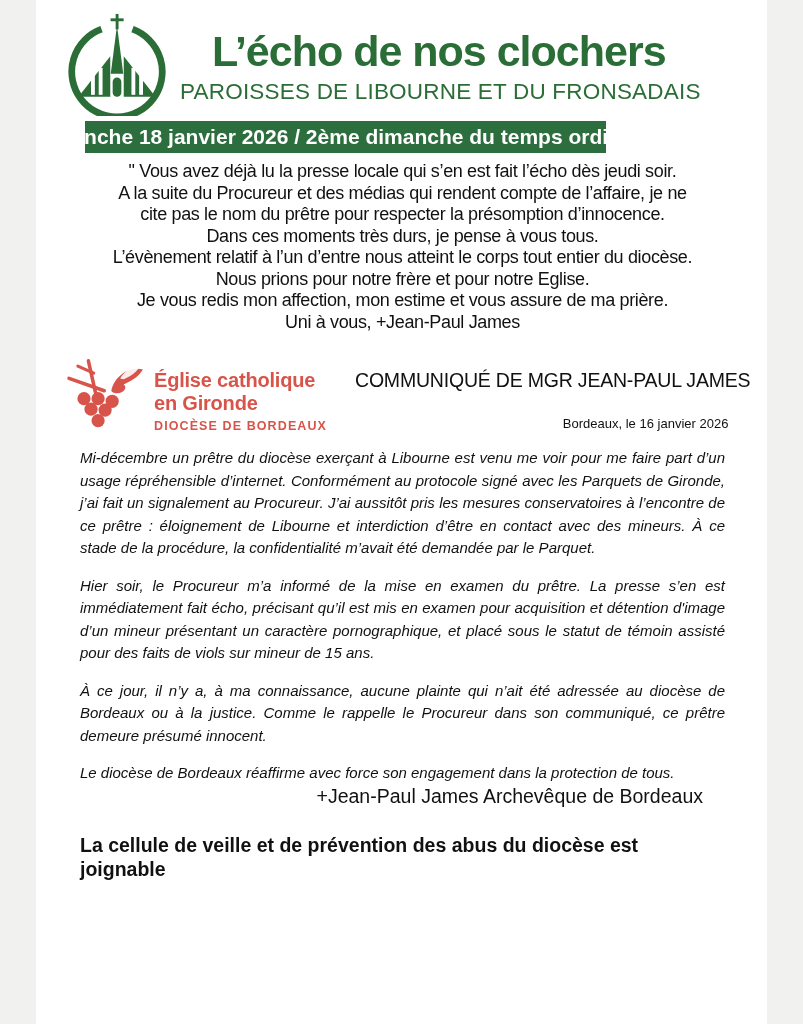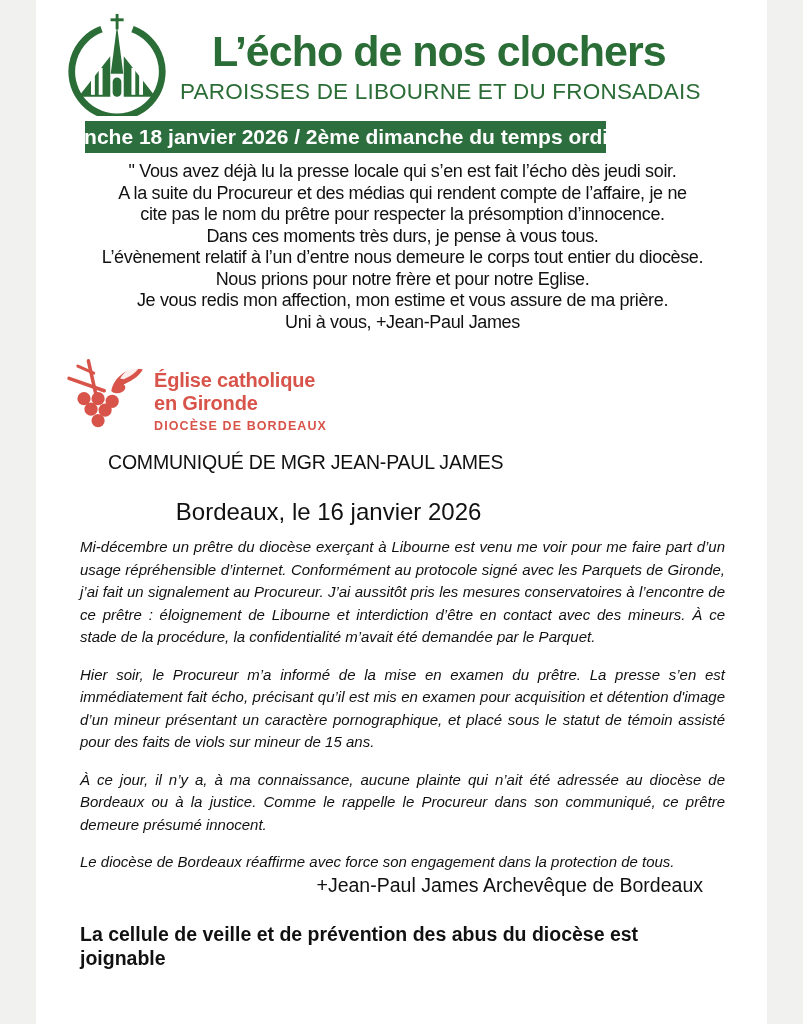--- a/index.html
+++ b/index.html
@@ -49,29 +49,29 @@
   .intro {
     margin-top: 9px; font-size: 19px; line-height: 23px;
     text-align: justify;
   }
   .quote-block { margin: 8px -28px 0 -28px; text-align: center; }
   .quote-line {
     font-size: 18px; line-height: 21.5px; letter-spacing: -0.35px;
     white-space: nowrap;
   }
   
-  .comm-header { display: flex; margin-top: 22px; align-items: flex-start; flex-direction: column; }
+  .comm-header { display: flex; margin-top: 22px; align-items: flex-start; }
   .diocese-logo-group { display: flex; align-items: flex-start; flex: 0 0 auto; margin-left: -18px; }
   .grapes-logo { width: 88px; height: 82px; flex: 0 0 auto; }
   .diocese-text { margin-left: 4px; padding-top: 14px; color: var(--diocese_red); }
   .diocese-line { font-size: 20px; line-height: 23px; font-weight: bold; letter-spacing: -0.2px; }
   .diocese-sub { font-size: 12.5px; font-weight: bold; letter-spacing: 1.1px; margin-top: 4px; }
   .comm-right { flex: 1; padding-top: 14px; padding-left: 28px; }
   .comm-title { font-size: 19.5px; font-weight: normal; letter-spacing: -0.2px; white-space: nowrap; }
-  .dateline { margin-top: 24px; text-align: right; padding-right: 22px; font-size: 24px; }
+  .dateline { margin-top: 24px; text-align: right; padding-right: 22px; font-size: 13px; }
   
   .body-par {
     font-size: 15px; line-height: 22.5px; text-align: justify;
     margin-top: 15px;
     font-style: italic;
   }
   .body-par.first { margin-top: 10px; }
   .signature { text-align: right; padding-right: 22px; font-size: 19.5px; }
   .footer { margin-top: 25px; font-size: 19.5px; line-height: 24px; font-weight: bold; }
 </style>
@@ -109,21 +109,21 @@
     </div>
 
     <div class="banner">Dimanche 18 janvier 2026 /  2ème dimanche du temps ordinaire</div>
 
 
     <div class="quote-block">
       <div class="quote-line">" Vous avez déjà lu la presse locale qui s’en est fait l’écho dès jeudi soir.</div>
       <div class="quote-line">A la suite du Procureur et des médias qui rendent compte de l’affaire, je ne</div>
       <div class="quote-line">cite pas le nom du prêtre pour respecter la présomption d’innocence.</div>
       <div class="quote-line">Dans ces moments très durs, je pense à vous tous.</div>
-      <div class="quote-line">L’évènement relatif à l’un d’entre nous demeure le corps tout entier du diocèse.</div>
+      <div class="quote-line">L’évènement relatif à l’un d’entre nous atteint le corps tout entier du diocèse.</div>
       <div class="quote-line">Nous prions pour notre frère et pour notre Eglise.</div>
       <div class="quote-line">Je vous redis mon affection, mon estime et vous assure de ma prière.</div>
       <div class="quote-line">Uni à vous,    +Jean-Paul James</div>
     </div>
 
     <div class="comm-header">
       <div class="diocese-logo-group">
         <svg class="grapes-logo" viewBox="0 0 100 92" aria-hidden="true">
 
           <path d="M8 26 L48 40" stroke="#d8544a" stroke-width="4" stroke-linecap="round" fill="none"></path>

